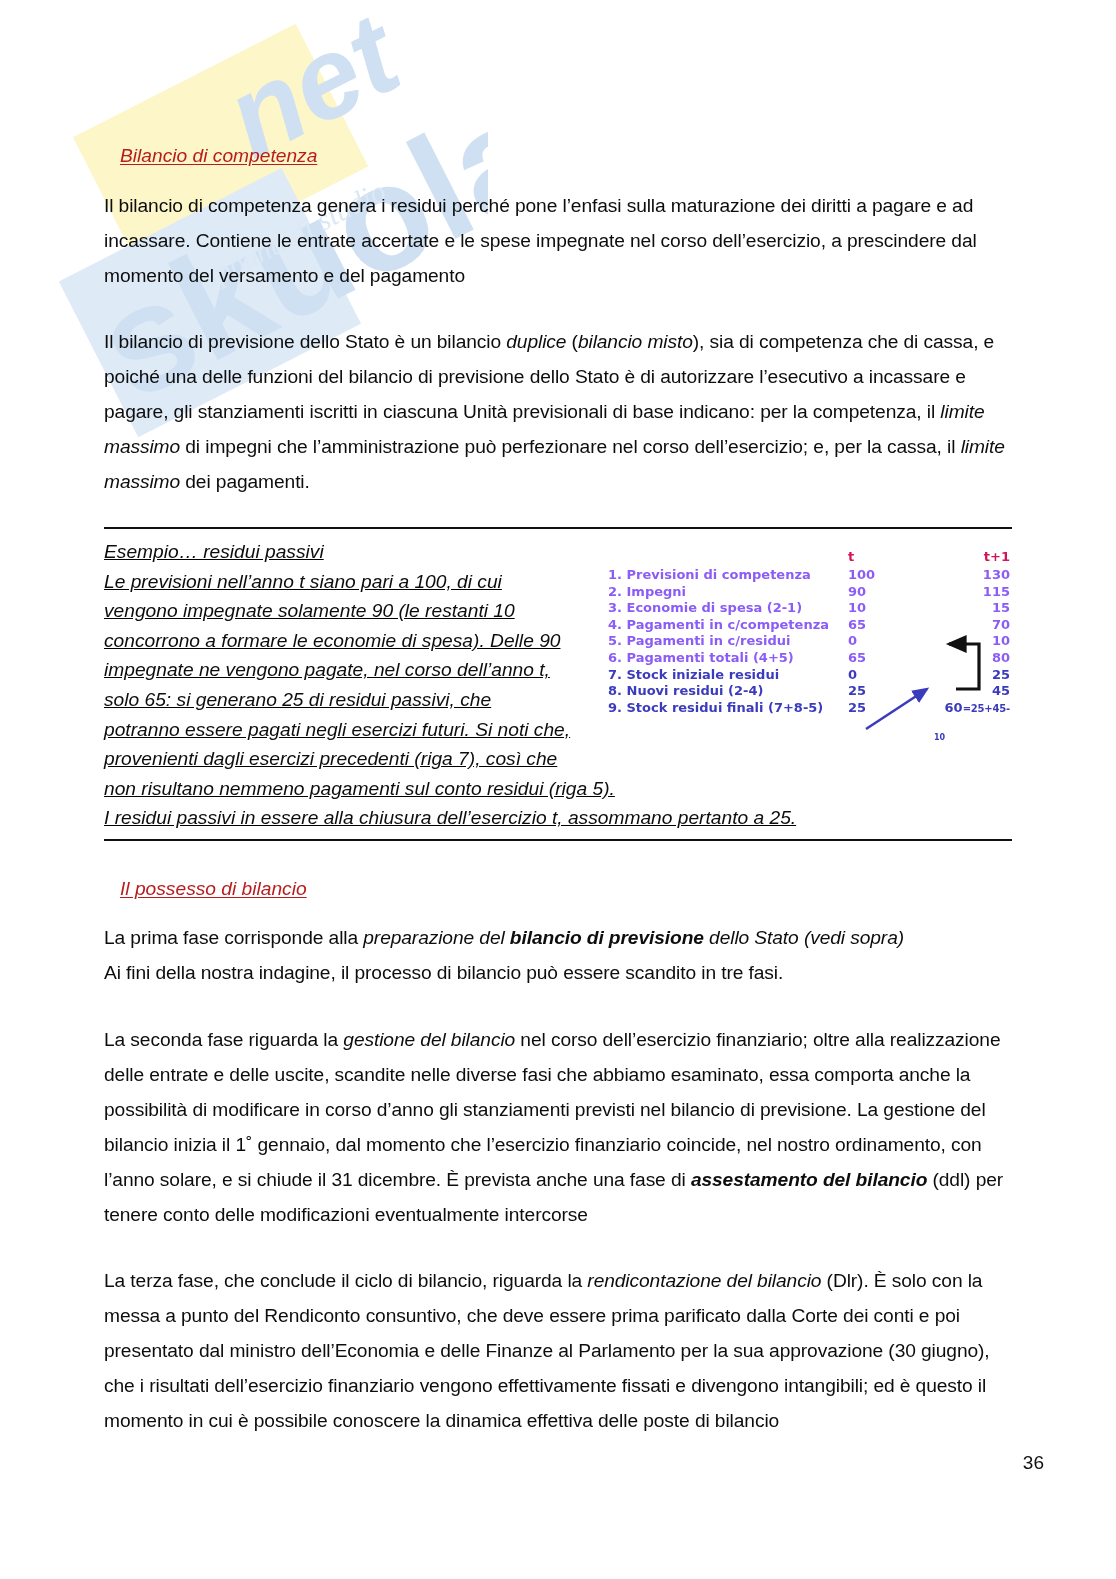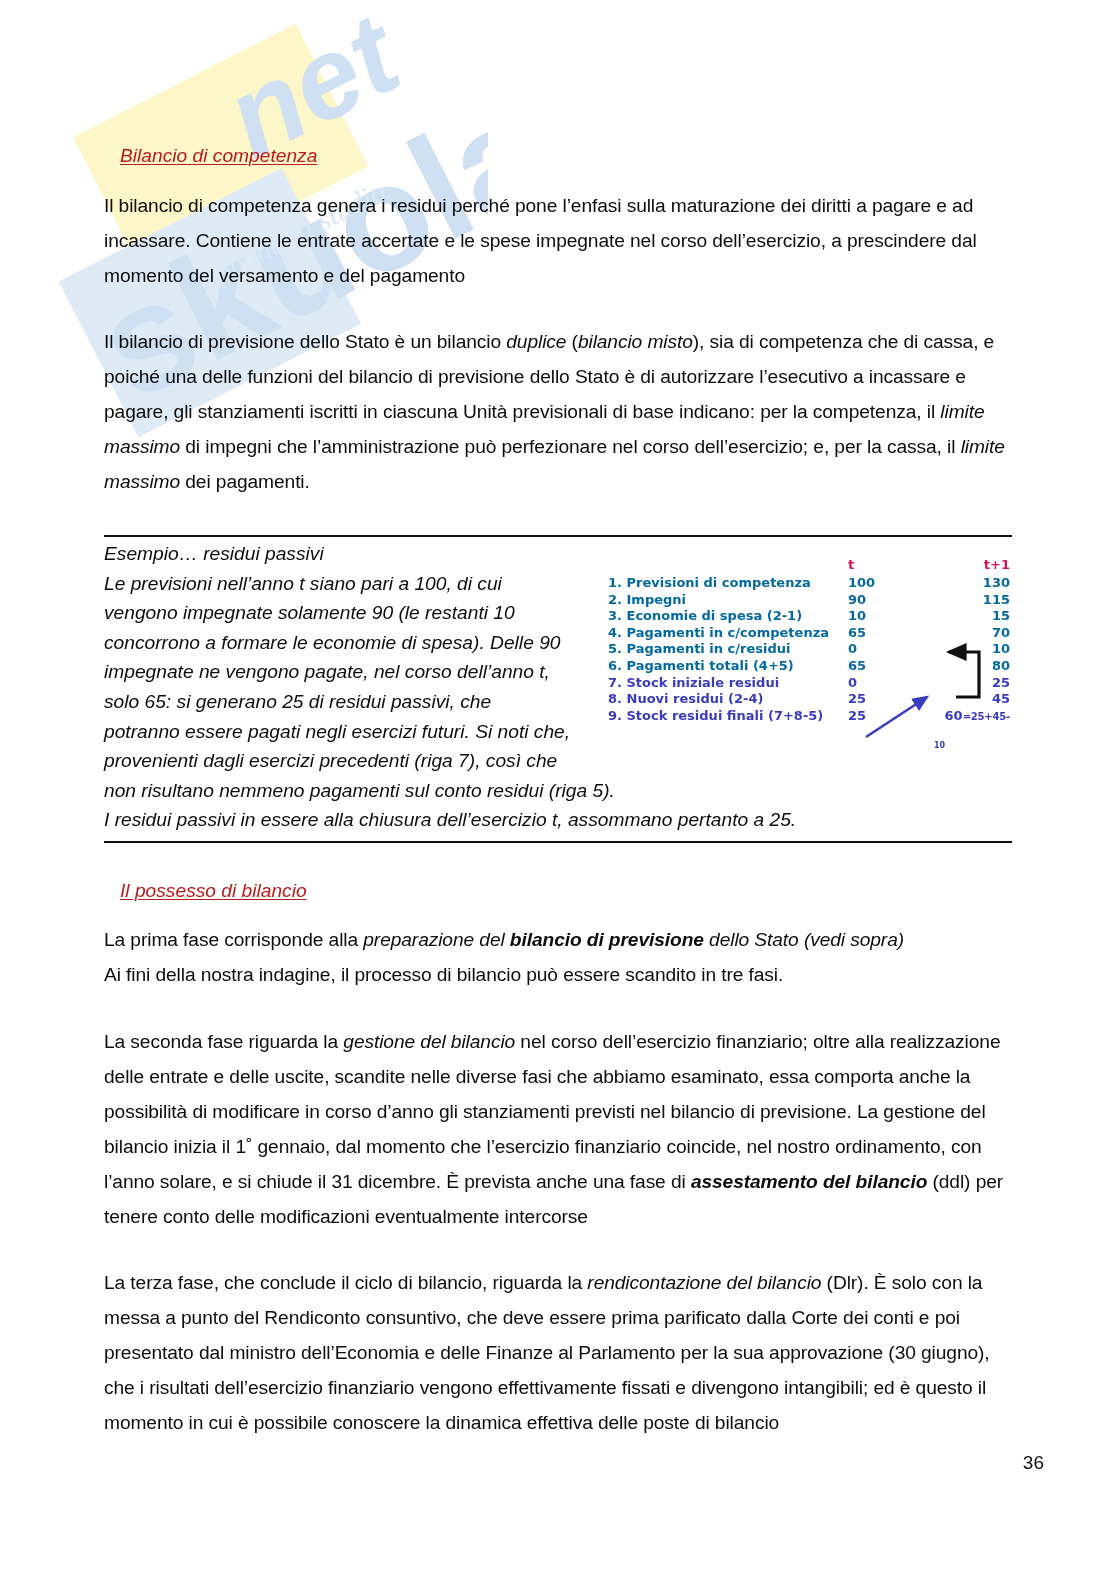--- a/index.html
+++ b/index.html
@@ -56,26 +56,27 @@
     margin: 16px;
   }
   .it { font-style: italic; }
   .bi { font-style: italic; font-weight: bold; }
   .gap { height: 31.5px; }
   .gap-small { height: 16px; }
 
   
   #example-block {
     position: relative;
-    margin-top: 36px;
+    margin-top: 28px;
     border-top: 2px solid #111111;
     border-bottom: 2px solid #111111;
-    padding-top: 2px;
+    padding-top: 8px;
     padding-bottom: 6px;
     min-height: 272px;
+    text-decoration: underline;
   }
   .example-text {
     width: 500px;
     font-style: italic;
     font-size: 19.2px;
     line-height: 29.6px;
     color: #0d0d0d;
   }
   .example-text .line { white-space: nowrap; }
   .example-last {
@@ -121,21 +122,21 @@
     width: 74px;
     text-align: right;
     padding-left: 22px;
   }
   #fig-table tr.hdr td { height: 20px; }
   .hdr-t {
     color: #d4145a;
     font-weight: bold;
     font-size: 13px;
   }
-  .row-black { color: #0369a1; }
+  .row-black { color: #8b5cf6; }
   .row-blue  { color: #3b3bbd; }
   .note-eq {
     font-size: 10px;
     font-weight: bold;
     color: #3b3bbd;
     letter-spacing: -0.2px;
   }
   .note-eq2 {
     position: absolute;
     font-size: 8px;

